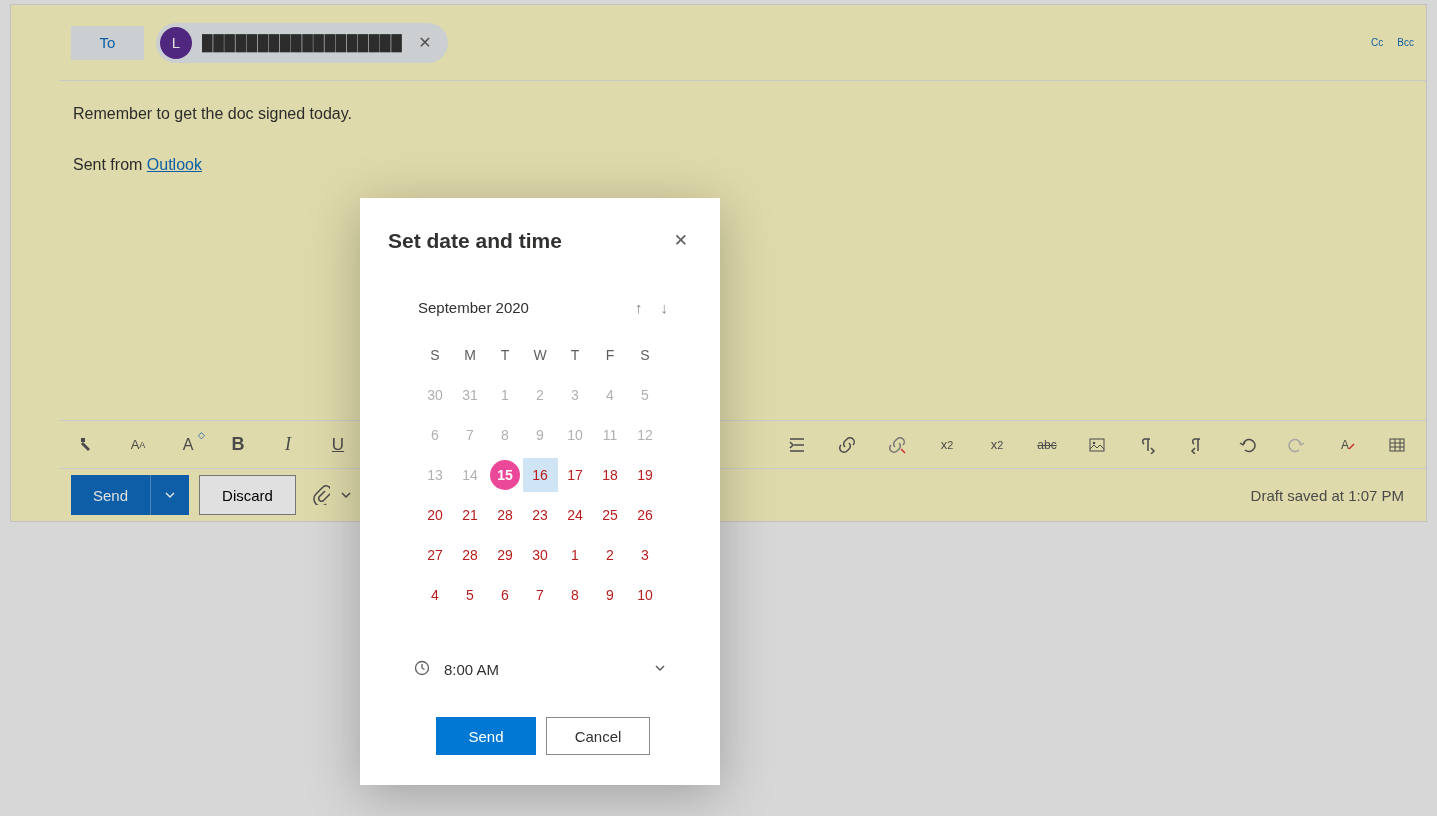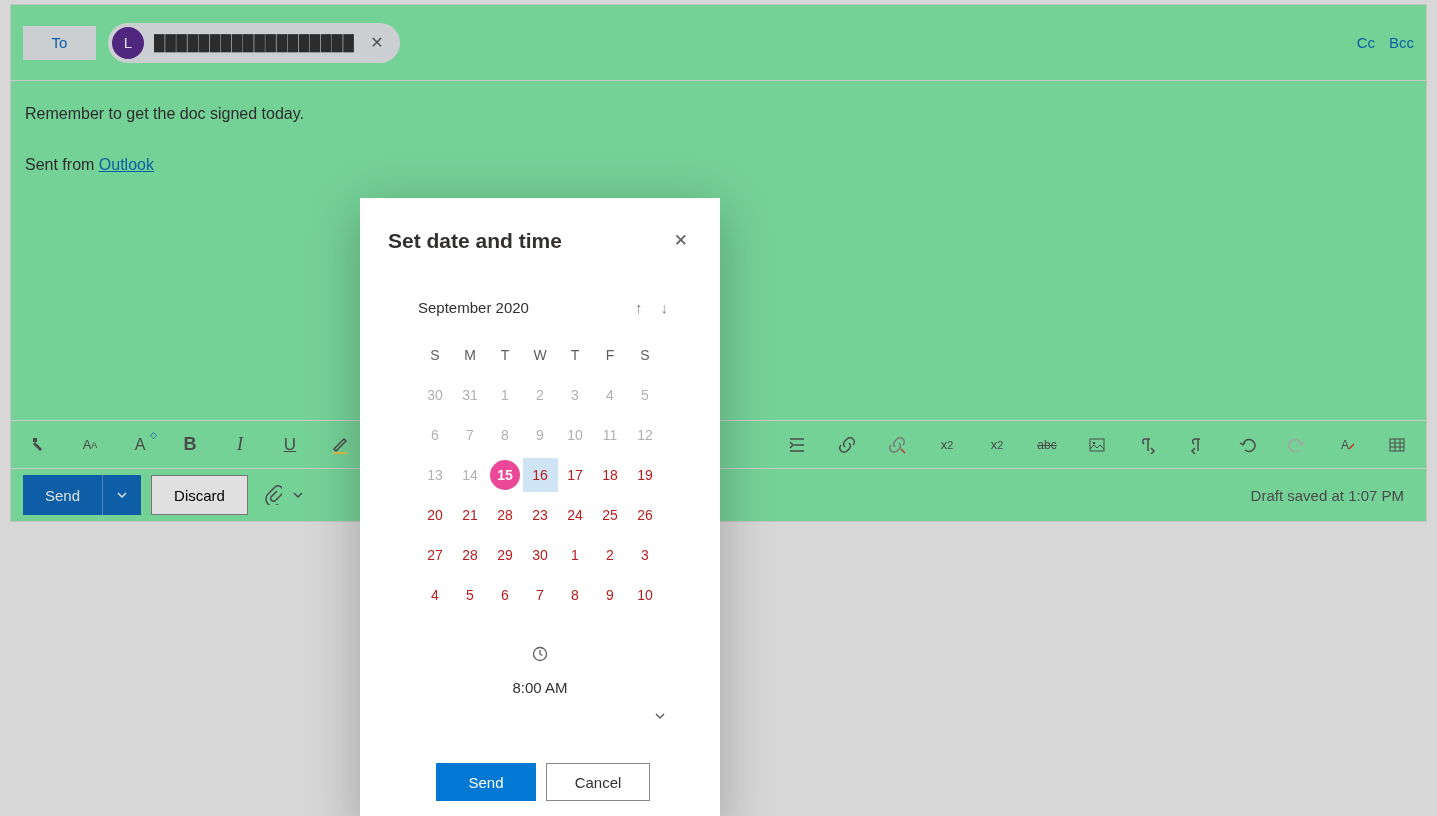--- a/index.html
+++ b/index.html
@@ -17,21 +17,22 @@
     inset: 0;
     background: rgba(0,0,0,0.12);
     z-index: 10;
     pointer-events: none;
   }
   
   .compose {
     position: absolute;
     left: 10px; right: 10px; top: 4px;
     border: 1px solid #ddd;
-    background: #86efac;
+    background: #fef9c3;
+    padding-left: 48px;
   }
   .row-to {
     display: flex;
     align-items: center;
     height: 76px;
     padding: 0 12px;
     border-bottom: 1px solid #e5e5e5;
   }
   .to-btn {
     width: 73px; height: 34px;
@@ -67,21 +68,21 @@
   .pill-close {
     color: #605e5c;
     font-size: 16px;
     padding: 4px 6px;
     cursor: pointer;
   }
   .cc-bcc {
     margin-left: auto;
     display: flex; gap: 14px;
     color: #0f6cbd;
-    font-size: 15px;
+    font-size: 10px;
   }
   .cc-bcc span { cursor: pointer; }
   .subject {
     height: 65px;
     display: flex; align-items: center;
     padding: 0 14px;
     font-size: 16px;
     color: #333;
     border-bottom: 1px solid #e5e5e5;
   }
@@ -198,25 +199,24 @@
     font-weight:600;
     border-radius:50%;
     width:30px; height:30px; line-height:30px;
     margin:2px auto;
   }
   .day-cell.hover {
     background:#cfe4f5;
     border-radius:0;
   }
   .time-row {
-    margin-top:34px;
+    margin-top:48px;
     display:flex; align-items:center;
     gap:14px;
     padding: 0 26px;
-    flex-direction: column;
   }
   .clock-icon { color:#605e5c; font-size:15px; }
   .time-val { font-size:15px; color:#323130; }
   .time-drop { margin-left:auto; color:#605e5c; font-size:13px; cursor:pointer; }
   .modal-actions{
     margin-top:38px;
     display:flex;
     gap:10px;
     padding: 0 20px 0 48px;
   }

